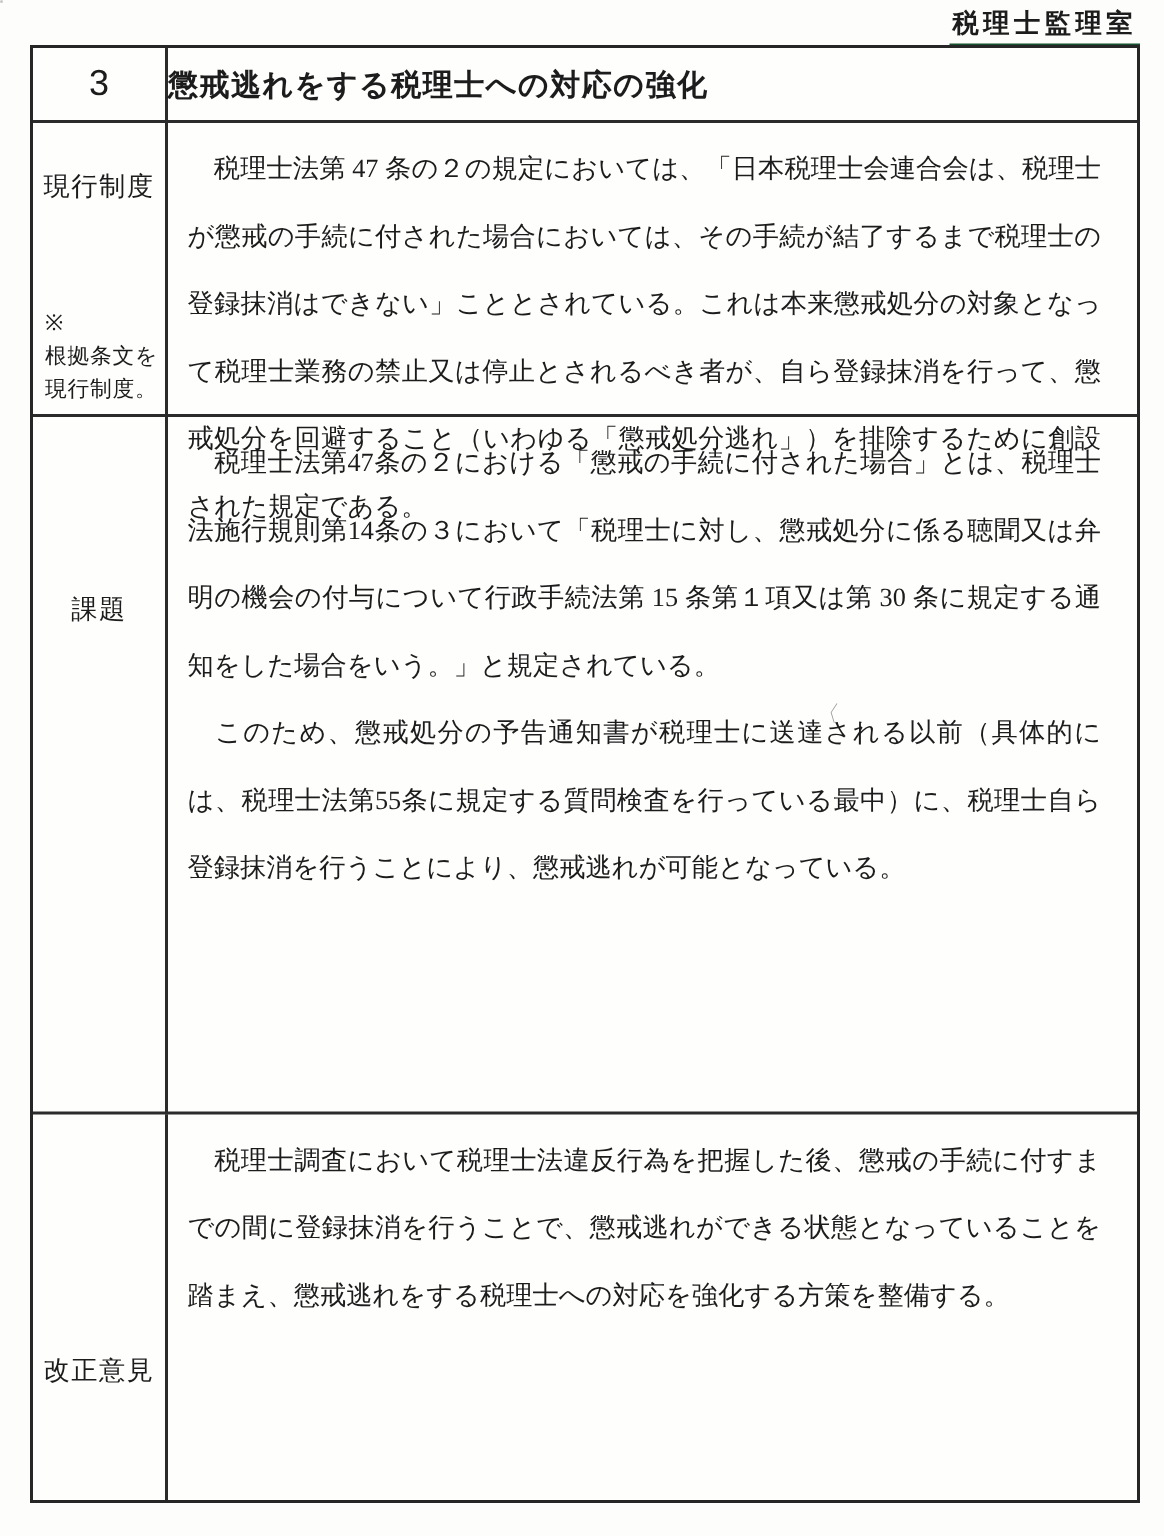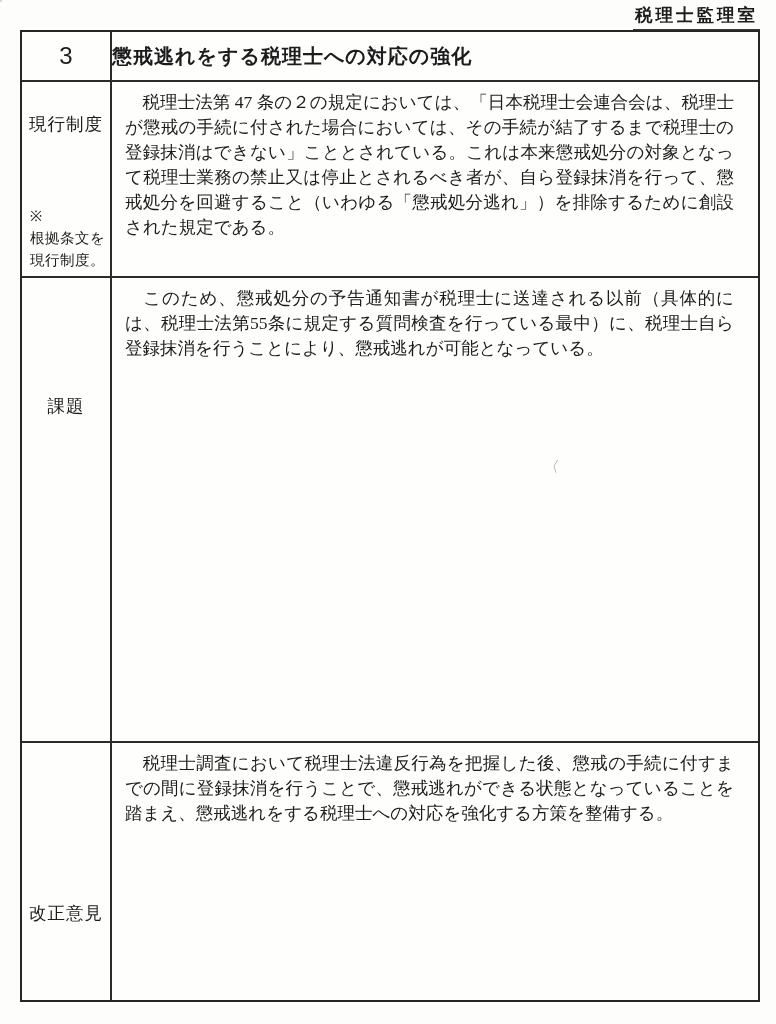--- a/index.html
+++ b/index.html
@@ -48,21 +48,21 @@
   .label-cell .lbl{display:block;letter-spacing:1px;}
   .lbl-current{padding-top:30px;}
   .lbl-issue{padding-top:116px;letter-spacing:3px;}
   .lbl-opinion{padding-top:118px;margin-top:40px;}
   .note{
     position:absolute;left:8px;bottom:5px;text-align:left;
     font-size:14.5px;line-height:22px;letter-spacing:0.5px;
   }
   .content-cell{
     padding:8px 24px 6px 13px;
-    font-size:17.5px;line-height:25px;
+    font-size:17.5px;line-height:45px;
     text-align:justify;
   }
   .content-cell p{margin:0;}
   .artifact{
     position:absolute;left:432px;top:176px;
     color:#9a9a97;font-size:15px;transform:rotate(8deg);
   }
 </style>
 </head>
 <body>
@@ -89,20 +89,21 @@
     </div>
   </div>
   <div class="cell b-b content-cell">
     <p>　税理士法第 47 条の２の規定においては、「日本税理士会連合会は、税理士が懲戒の手続に付された場合においては、その手続が結了するまで税理士の登録抹消はできない」こととされている。これは本来懲戒処分の対象となって税理士業務の禁止又は停止とされるべき者が、自ら登録抹消を行って、懲戒処分を回避すること（いわゆる「懲戒処分逃れ」）を排除するために創設された規定である。</p>
   </div>
 
   <div class="cell b-r b-b label-cell">
     <span class="lbl lbl-issue">課題</span>
   </div>
   <div class="cell b-b content-cell">
+    <p>　税理士法第47条の２における「懲戒の手続に付された場合」とは、税理士法施行規則第14条の３において「税理士に対し、懲戒処分に係る聴聞又は弁明の機会の付与について行政手続法第 15 条第１項又は第 30 条に規定する通知をした場合をいう。」と規定されている。</p>
     <p>　このため、懲戒処分の予告通知書が税理士に送達される以前（具体的には、税理士法第55条に規定する質問検査を行っている最中）に、税理士自ら登録抹消を行うことにより、懲戒逃れが可能となっている。</p>
     <span class="artifact">〈</span>
   </div>
 
   <div class="cell b-r label-cell">
     <span class="lbl lbl-opinion">改正意見</span>
   </div>
   <div class="cell content-cell">
     <p>　税理士調査において税理士法違反行為を把握した後、懲戒の手続に付すまでの間に登録抹消を行うことで、懲戒逃れができる状態となっていることを踏まえ、懲戒逃れをする税理士への対応を強化する方策を整備する。</p>
   </div>

